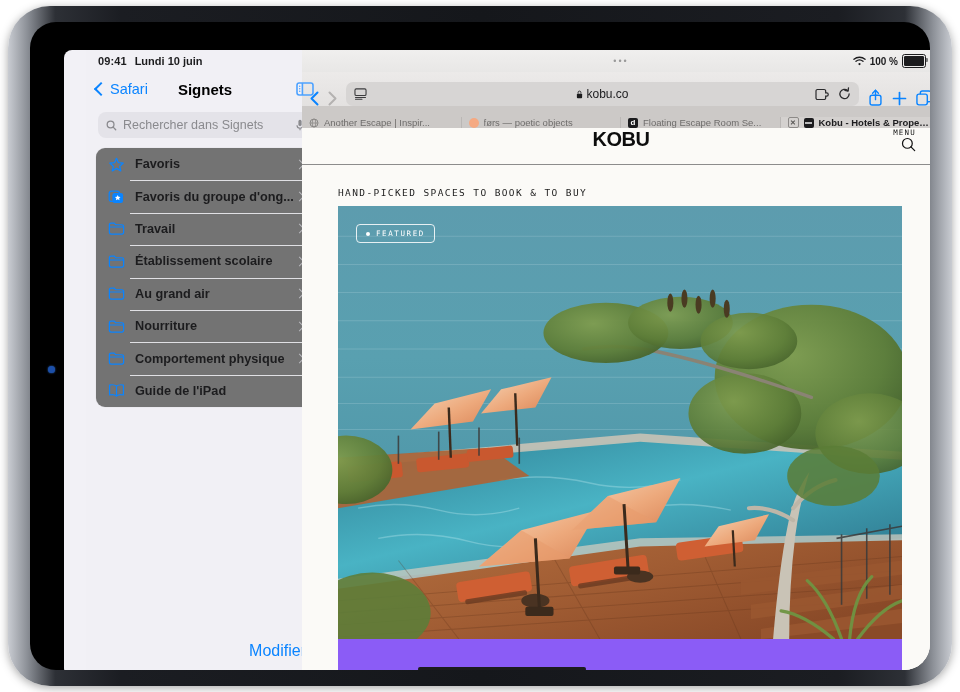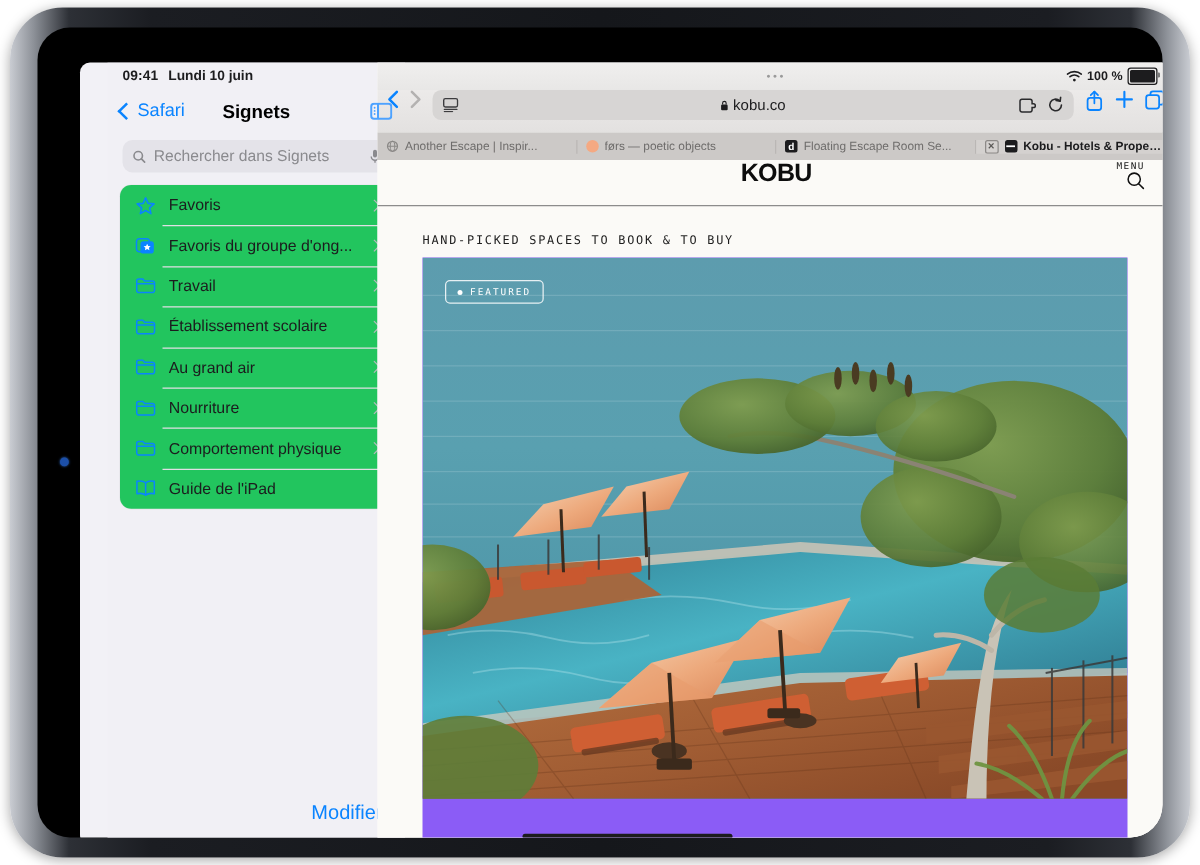--- a/index.html
+++ b/index.html
@@ -27,50 +27,50 @@
   .back-link{display:flex;align-items:center;gap:2px;color:#0a84ff;font-size:14.5px;cursor:pointer;}
   .chev-left{width:8px;height:8px;border-left:2px solid #0a84ff;border-bottom:2px solid #0a84ff;
     transform:rotate(45deg);display:inline-block;margin-right:2px;}
   .sb-title{position:absolute;left:0;right:0;text-align:center;font-size:15px;font-weight:700;color:#000;pointer-events:none;}
   .sb-toggle{margin-left:auto;z-index:2;cursor:pointer;display:flex;}
 
   .searchwrap{padding:6px 12px 8px 12px;}
   .searchbar{height:26px;background:#e4e3e9;border-radius:8px;display:flex;align-items:center;padding:0 8px;gap:6px;}
   .search-ph{font-size:12.5px;color:#8a8a8e;flex:1;}
 
-  .bm-card{margin:2px 10px 0 10px;background:#22c55e;border-radius:9px;overflow:hidden;
-    box-shadow:0 0 0 .5px rgba(0,0,0,.05);}
+  .bm-card{margin:2px 10px 0 10px;background:#737373;border-radius:9px;overflow:hidden;
+    box-shadow:0 0 0 .5px rgba(0,0,0,.05);font-weight:bold;}
   .bm-row{height:32.4px;display:flex;align-items:center;padding:0 8px 0 10px;position:relative;cursor:pointer;}
   .bm-row + .bm-row:before{content:"";position:absolute;left:34px;right:0;top:0;height:.5px;background:#e0e0e4;}
   .bm-ico{width:20px;display:flex;align-items:center;justify-content:center;margin-right:9px;}
   .bm-label{font-size:12.7px;color:#1c1c1e;white-space:nowrap;overflow:hidden;text-overflow:ellipsis;flex:1;}
   .chev-r{width:6px;height:6px;border-right:1.6px solid #b8b8bd;border-top:1.6px solid #b8b8bd;
     transform:rotate(45deg);margin-right:3px;}
 
   .modifier{position:absolute;bottom:16px;right:18px;color:#0a84ff;font-size:16px;cursor:pointer;}
 
   
   .browser{position:absolute;left:238px;top:0;width:638px;height:626px;background:#fbfaf7;}
   .bar-top{height:22px;background:linear-gradient(180deg,#f0efee,#e8e7e6);position:relative;display:flex;align-items:center;}
   .grabber{position:absolute;left:0;right:0;top:7px;text-align:center;font-size:9px;color:#9a9a9a;letter-spacing:2px;line-height:8px;}
   .status-right{margin-left:auto;display:flex;align-items:center;gap:4px;padding-right:14px;}
   .wifi-txt{font-size:10px;font-weight:600;color:#1c1c1e;}
   .batt{width:20px;height:9.5px;border:1.2px solid #1c1c1e;border-radius:2.6px;position:relative;padding:1px;}
   .batt:after{content:"";position:absolute;right:-3px;top:3px;width:1.6px;height:3.5px;background:#7c7c7c;border-radius:0 1px 1px 0;}
   .batt i{display:block;height:100%;background:#1c1c1e;border-radius:1.2px;}
 
-  .toolbar{height:34px;background:linear-gradient(180deg,#eceae9,#e3e1e0);display:flex;align-items:flex-start;padding:0 8px;gap:9px;}
+  .toolbar{height:34px;background:linear-gradient(180deg,#eceae9,#e3e1e0);display:flex;align-items:flex-end;padding:0 8px;gap:9px;}
   .nav-arrow{cursor:pointer;display:flex;}
   .addr{flex:1;height:24px;background:#d7d5d4;border-radius:7px;display:flex;align-items:center;padding:0 8px;position:relative;cursor:text;}
   .addr-left{display:flex;align-items:center;}
   .addr-center{position:absolute;left:0;right:0;text-align:center;font-size:12px;color:#1c1c1e;display:flex;align-items:center;justify-content:center;gap:3px;pointer-events:none;}
   .addr-right{margin-left:auto;display:flex;align-items:center;gap:8px;z-index:2;}
   .tb-icon{cursor:pointer;display:flex;align-items:center;}
 
-  .tabstrip{height:22px;background:#ccc9c7;display:flex;align-items:center;}
+  .tabstrip{height:22px;background:#ccc9c7;display:flex;align-items:flex-end;}
   .tab{flex:1;display:flex;align-items:center;gap:5px;padding:0 7px;font-size:9.5px;color:#6e6c6b;
     border-right:1px solid #bab7b5;overflow:hidden;cursor:pointer;}
   .tab.active{background:#d4d1cf;color:#1c1c1e;font-weight:700;}
   .tab-title{white-space:nowrap;overflow:hidden;text-overflow:ellipsis;}
   .tab-close{width:9px;height:9px;border:1px solid #8d8a88;border-radius:2px;display:flex;align-items:center;
     justify-content:center;font-size:7px;color:#5a5856;flex:0 0 auto;cursor:pointer;}
   .fav{width:10px;height:10px;flex:0 0 auto;border-radius:2px;display:flex;align-items:center;justify-content:center;
     font-size:8px;font-weight:700;}
 
   

